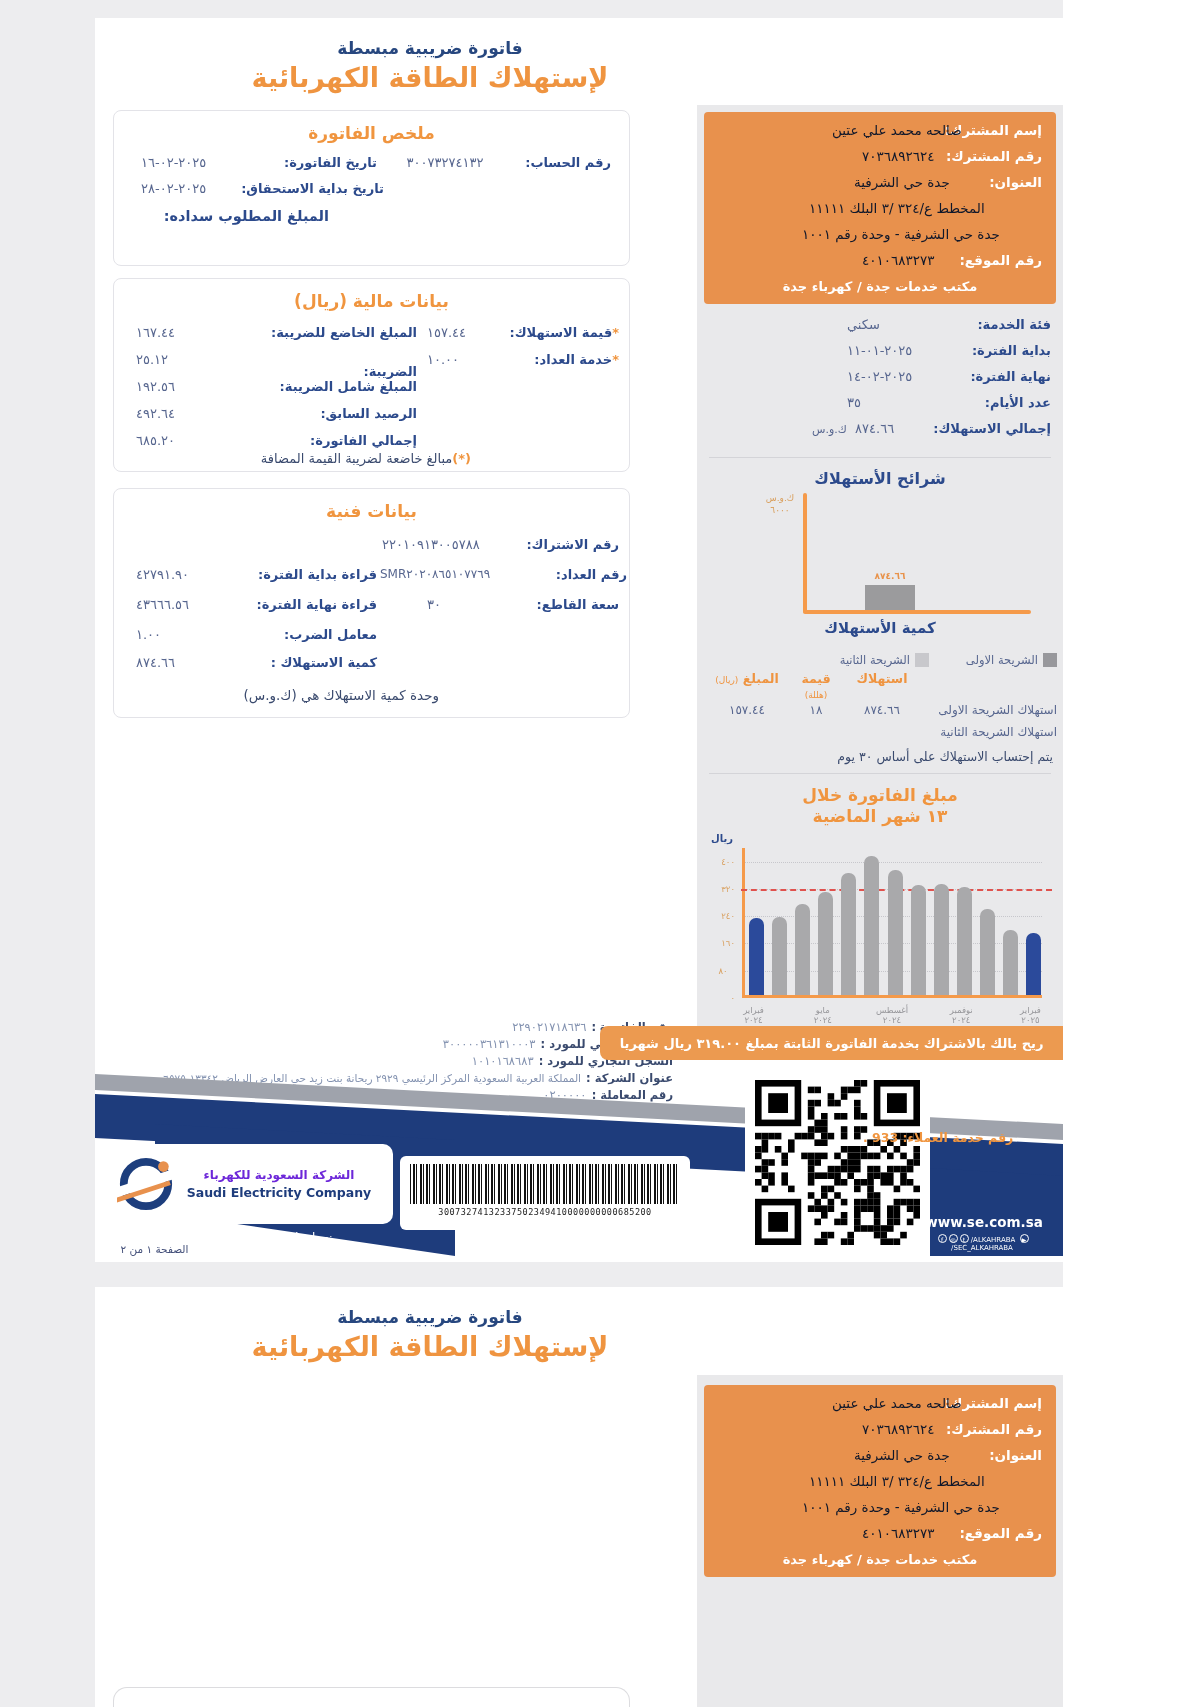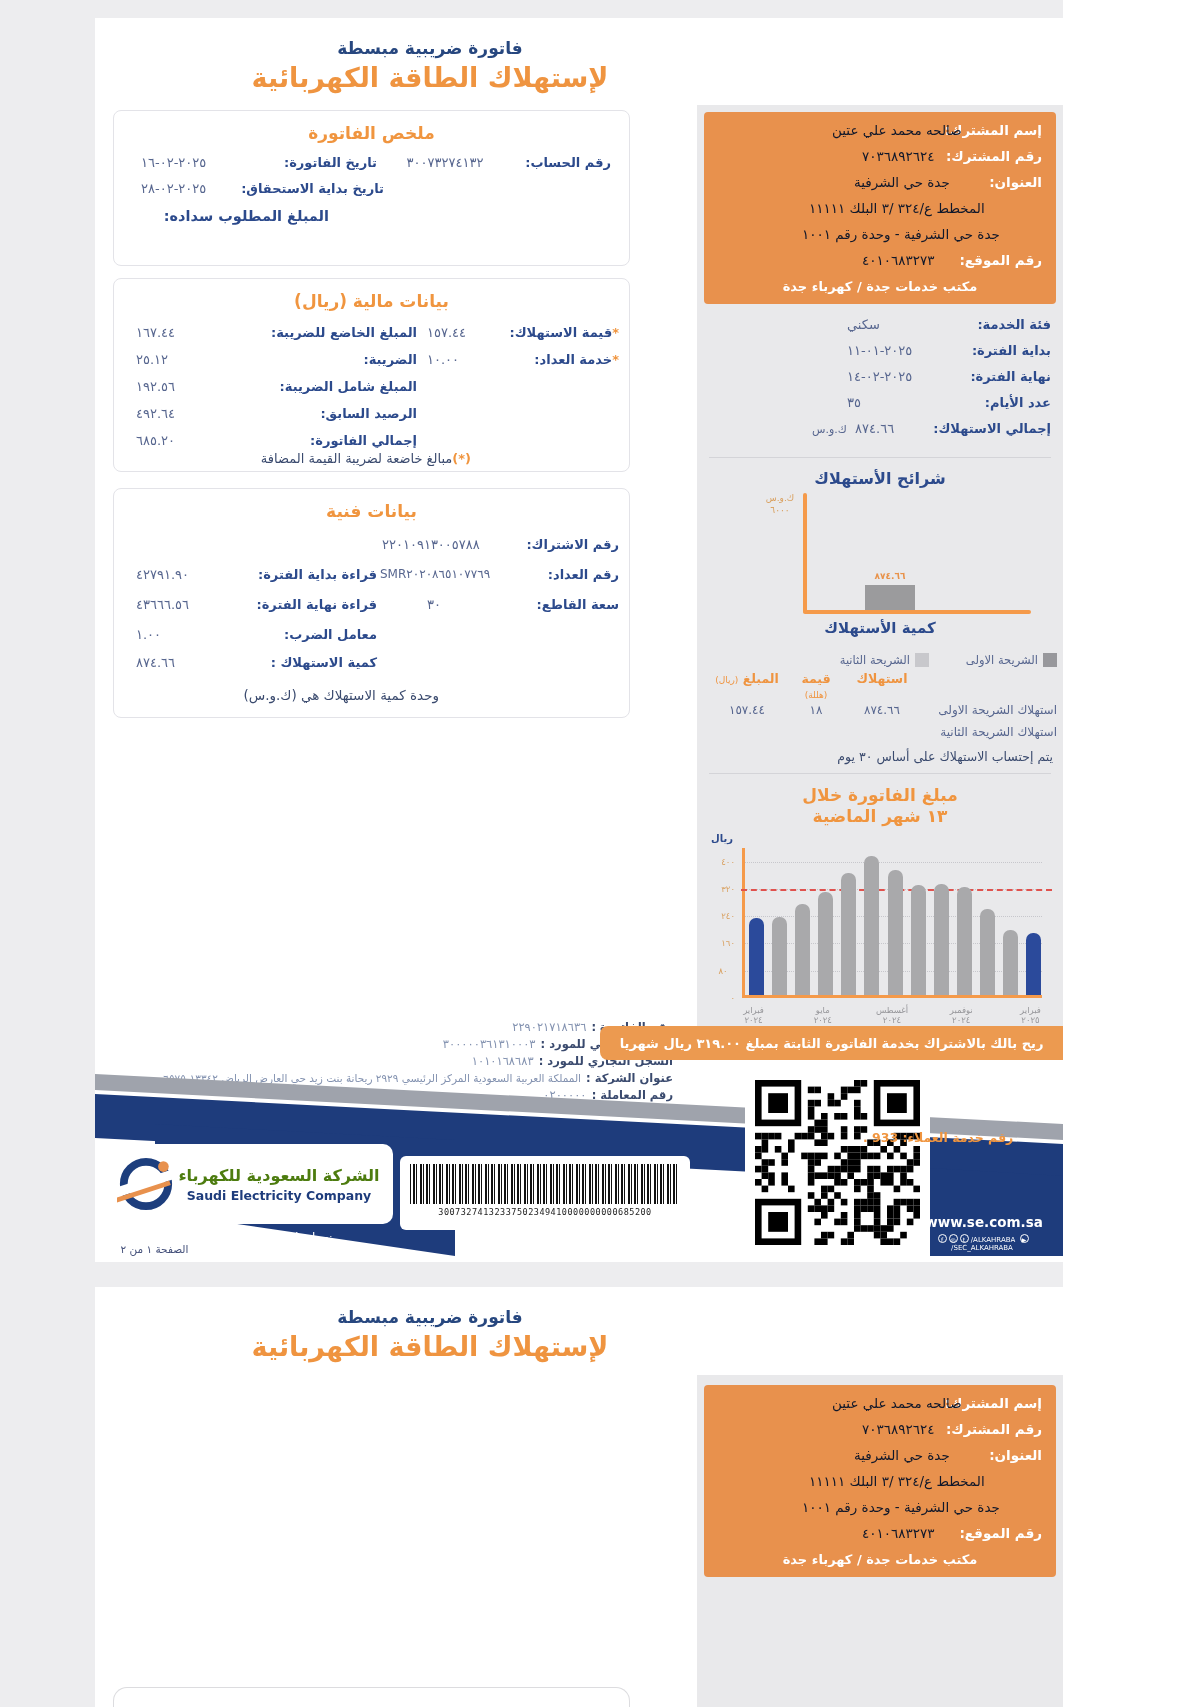--- a/index.html
+++ b/index.html
@@ -195,36 +195,36 @@
   </div>
 
   <div class="wbox rtl" style="left:18px;top:260px;width:517px;height:194px;">
     <div class="box-title">بيانات مالية (ريال)</div>
     <span class="abs lbl" style="right:10px;top:46px;"><span class="star">*</span><span>قيمة الاستهلاك:</span></span>
     <span class="abs val n" style="right:140px;top:46px;width:62px;text-align:left;">١٥٧.٤٤</span>
     <span class="abs lbl" style="right:212px;top:46px;">المبلغ الخاضع للضريبة:</span>
     <span class="abs val n" style="left:22px;top:46px;width:62px;text-align:left;">١٦٧.٤٤</span>
     <span class="abs lbl" style="right:10px;top:73px;"><span class="star">*</span><span>خدمة العداد:</span></span>
     <span class="abs val n" style="right:140px;top:73px;width:62px;text-align:left;">١٠.٠٠</span>
-    <span class="abs lbl" style="right:212px;top:73px;margin-left:19px;">الضريبة:</span>
+    <span class="abs lbl" style="right:212px;top:85px;margin-left:19px;">الضريبة:</span>
     <span class="abs val n" style="left:22px;top:73px;width:62px;text-align:left;">٢٥.١٢</span>
     <span class="abs lbl" style="right:212px;top:100px;">المبلغ شامل الضريبة:</span>
     <span class="abs val n" style="left:22px;top:100px;width:62px;text-align:left;">١٩٢.٥٦</span>
     <span class="abs lbl" style="right:212px;top:127px;">الرصيد السابق:</span>
     <span class="abs val n" style="left:22px;top:127px;width:62px;text-align:left;">٤٩٢.٦٤</span>
     <span class="abs lbl" style="right:212px;top:154px;">إجمالي الفاتورة:</span>
     <span class="abs val n" style="left:22px;top:154px;width:62px;text-align:left;">٦٨٥.٢٠</span>
     <span class="abs" style="right:158px;top:172px;font-size:13px;color:#3A4A6E;"><span class="star">(*)</span><span>مبالغ خاضعة لضريبة القيمة المضافة</span></span>
   </div>
 
   <div class="wbox rtl" style="left:18px;top:470px;width:517px;height:230px;">
     <div class="box-title">بيانات فنية</div>
     <span class="abs lbl" style="right:10px;top:48px;">رقم الاشتراك:</span>
     <span class="abs val n" style="right:107px;top:48px;width:140px;text-align:left;">٢٢٠١٠٩١٣٠٠٥٧٨٨</span>
-    <span class="abs lbl" style="right:10px;top:78px;">رقم العداد:</span>
+    <span class="abs lbl" style="right:2px;top:78px;">رقم العداد:</span>
     <span class="abs val n" style="right:97px;top:78px;width:152px;text-align:left;font-size:12px;">SMR٢٠٢٠٨٦٥١٠٧٧٦٩</span>
     <span class="abs lbl" style="right:252px;top:78px;">قراءة بداية الفترة:</span>
     <span class="abs val n" style="left:22px;top:78px;width:72px;text-align:left;">٤٢٧٩١.٩٠</span>
     <span class="abs lbl" style="right:10px;top:108px;">سعة القاطع:</span>
     <span class="abs val n" style="right:140px;top:108px;width:62px;text-align:left;">٣٠</span>
     <span class="abs lbl" style="right:252px;top:108px;">قراءة نهاية الفترة:</span>
     <span class="abs val n" style="left:22px;top:108px;width:72px;text-align:left;">٤٣٦٦٦.٥٦</span>
     <span class="abs lbl" style="right:252px;top:138px;">معامل الضرب:</span>
     <span class="abs val n" style="left:22px;top:138px;width:72px;text-align:left;">١.٠٠</span>
     <span class="abs lbl" style="right:252px;top:166px;">كمية الاستهلاك :</span>
@@ -252,21 +252,21 @@
   </svg>
 
   <div class="white-inset" style="left:12px;top:1126px;width:286px;height:80px;border-radius:10px;display:flex;align-items:center;padding:0 10px;">
     <svg width="58" height="58" viewBox="0 0 60 60">
       <circle cx="30" cy="30" r="23" fill="none" stroke="#1D3E7D" stroke-width="8"></circle>
       <rect x="-6" y="24" width="72" height="10" fill="#FFFFFF" transform="rotate(-18 30 30)"></rect>
       <rect x="-6" y="34" width="60" height="5" fill="#E8914D" transform="rotate(-18 30 30)"></rect>
       <circle cx="48" cy="12" r="5.5" fill="#E8914D"></circle>
     </svg>
     <div style="flex:1;text-align:center;">
-      <div style="color:#4d7c0f;font-weight:bold;font-size:16px;">الشركة السعودية للكهرباء</div>
+      <div style="color:#6d28d9;font-weight:bold;font-size:12px;">الشركة السعودية للكهرباء</div>
       <div style="color:#1E3C7C;font-weight:bold;font-size:12.5px;margin-top:3px;">Saudi Electricity Company</div>
     </div>
   </div>
   <div class="abs" style="left:60px;top:1212px;width:240px;text-align:center;color:#fff;font-size:12.5px;">نعمل بإتقان من أجلكم</div>
 
   <div class="white-inset" style="left:305px;top:1138px;width:290px;height:74px;border-radius:6px;padding:8px 10px 0 10px;">
     <div class="barcode"></div>
     <div style="text-align:center;font-family:'DejaVu Sans Mono',monospace;font-size:8.5px;color:#222;margin-top:3px;letter-spacing:0.5px;">30073274132337502349410000000000685200</div>
   </div>
 

